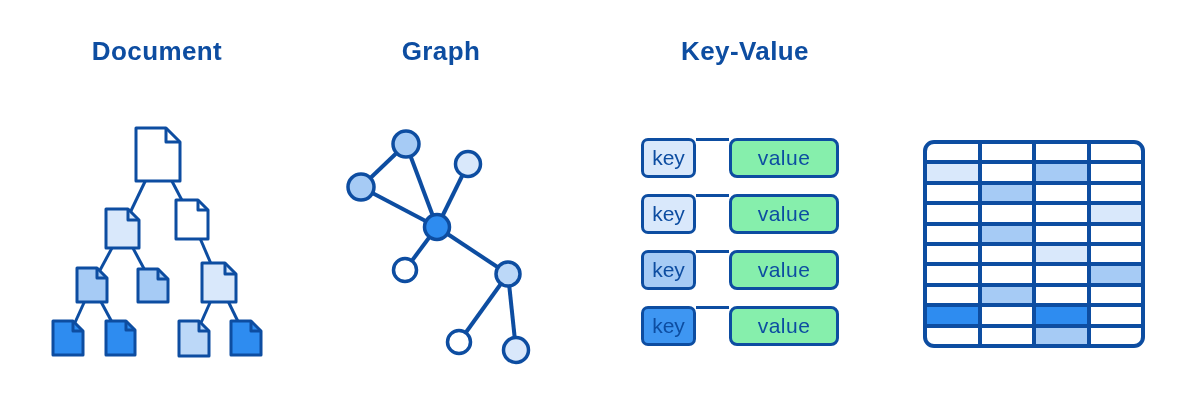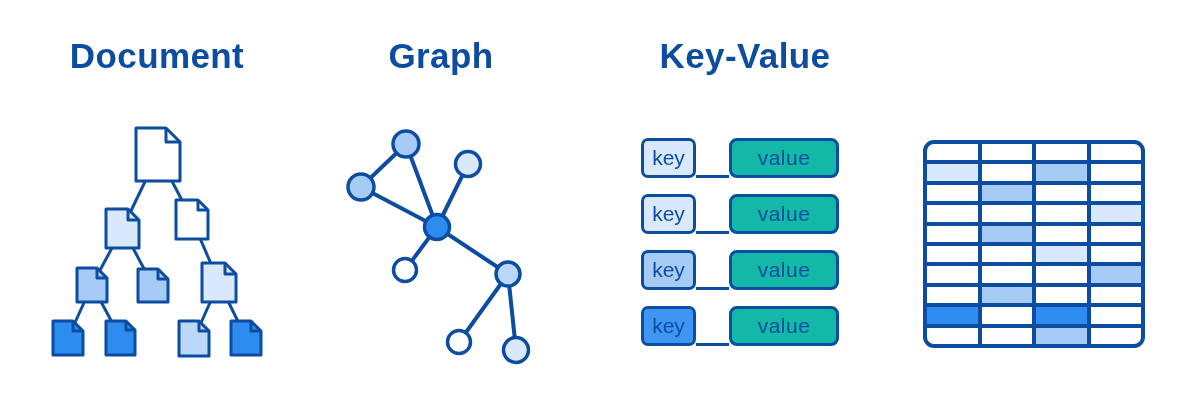--- a/index.html
+++ b/index.html
@@ -1,42 +1,42 @@
 <!DOCTYPE html>
 <html style="--c-navy: #0D4DA1; --c-white: #FFFFFF; --c-veryLight: #D9E8FB; --c-light: #A6CBF5; --c-mid: #BCD8F8; --c-bright: #2E8CF0; --c-keyBright: #3E96F2;"><head>
 <meta charset="utf-8">
 <style>
   html,body{margin:0;padding:0;background:#ffffff;}
   body{width:1200px;height:401px;font-family:"Liberation Sans",sans-serif;}
   .canvas{position:relative;width:1200px;height:401px;overflow:hidden;background:#fff;}
 
   .title{
     position:absolute;top:36px;margin:0;width:260px;text-align:center;
-    font-size:35px;font-weight:700;color:var(--c-navy);letter-spacing:.4px;
+    font-size:26px;font-weight:700;color:var(--c-navy);letter-spacing:.4px;
   }
   .t-doc{left:27px}
   .t-graph{left:311px}
   .t-kv{left:615px}
   .t-wc{left:899px}
 
   .svg-doc{position:absolute;left:40px;top:113px;width:235px;height:252px;}
   .svg-graph{position:absolute;left:338px;top:123px;width:204px;height:248px;}
 
   .kv{position:absolute;left:641px;top:138px;}
-  .kv-row{display:flex;align-items:flex-end;height:40px;margin-bottom:16px;}
+  .kv-row{display:flex;align-items:flex-start;height:40px;margin-bottom:16px;}
   .kv-key{
     box-sizing:border-box;width:55px;height:40px;
     border:3px solid var(--c-navy);border-radius:7px;
     display:flex;align-items:center;justify-content:center;
     font-size:21px;color:var(--c-navy);
   }
   .kv-line{width:33px;height:3px;background:var(--c-navy);}
   .kv-value{
     box-sizing:border-box;width:110px;height:40px;
-    border:3px solid var(--c-navy);border-radius:8px;background:#14b8a6;
+    border:3px solid var(--c-navy);border-radius:8px;background:#86efac;
     display:flex;align-items:center;justify-content:center;
     font-size:21px;color:var(--c-navy);letter-spacing:.5px;
   }
 
   .wc{
     position:absolute;left:923px;top:140px;box-sizing:border-box;
     width:222px;height:208px;
     border:4px solid var(--c-navy);border-radius:11px;background:var(--c-navy);
     display:grid;grid-template-columns:repeat(4,1fr);grid-auto-rows:1fr;gap:4px;
     overflow:hidden;

